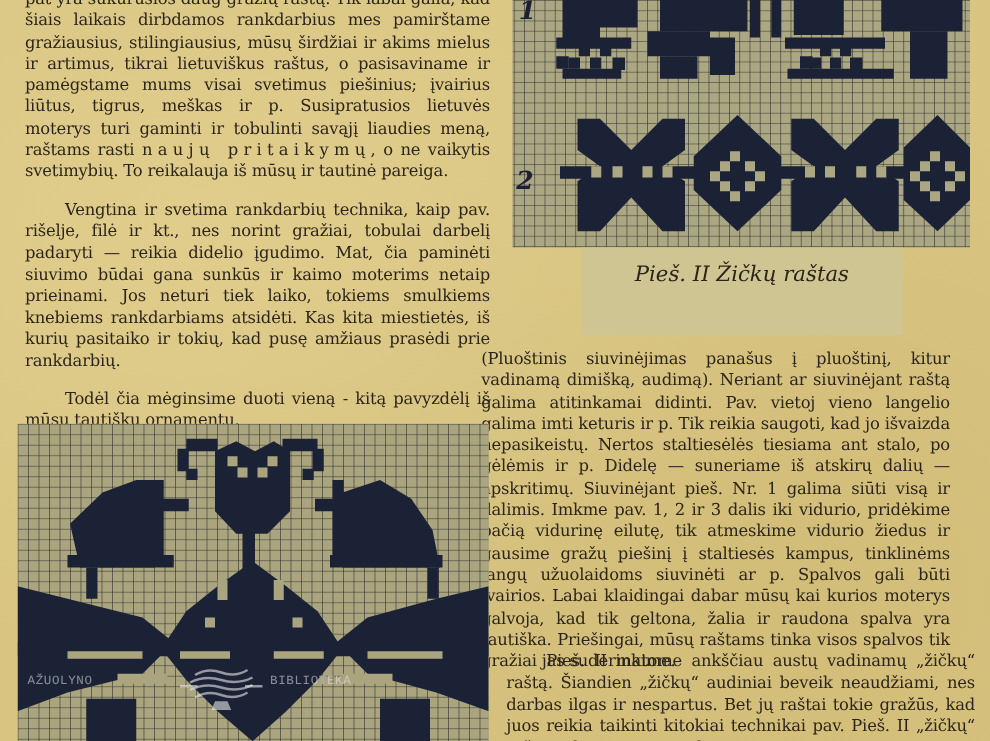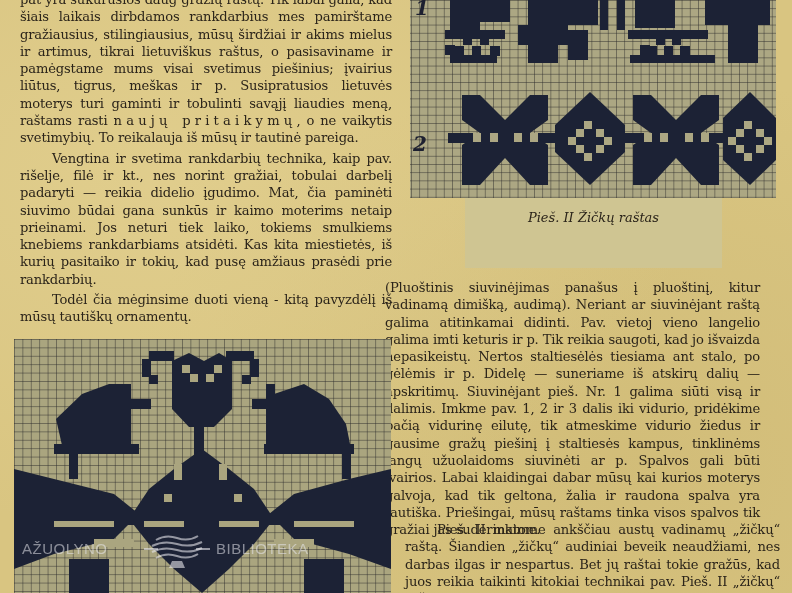--- a/index.html
+++ b/index.html
@@ -27,21 +27,21 @@
       text-align: justify;
       letter-spacing: -0.15px;
     }
     .col-text p {
       margin: 0;
     }
     .col-text p.indent {
       text-indent: 32px;
     }
     .col-text p + p {
-      margin-top: 3px;
+      margin-top: 13px;
     }
     #left-text {
       left: 20px;
       top: -9px;
       width: 372px;
     }
     #right-text {
       left: 385px;
       top: 279px;
       width: 375px;
@@ -85,39 +85,39 @@
       background: #cfc592;
     }
     .caption {
       position: absolute;
       left: 0;
       top: 12px;
       width: 257px;
       text-align: center;
       font-family: "DejaVu Serif", serif;
       font-style: italic;
-      font-size: 13px;
+      font-size: 17px;
       color: #2b241a;
     }
     .fig-num {
       position: absolute;
       font-family: "DejaVu Serif", serif;
       font-style: italic;
       font-weight: bold;
       font-size: 20px;
       color: #1d2030;
     }
     .watermark {
       position: absolute;
       left: 20px;
       top: 538px;
       width: 320px;
       height: 30px;
-      font-family: Liberation Sans, sans-serif;
-      font-size: 15px;
+      font-family: Liberation Mono, monospace;
+      font-size: 10px;
       color: rgba(230,230,235,0.55);
       letter-spacing: 0.5px;
     }
     .watermark .wm-left {
       position: absolute;
       left: 2px;
       top: 2px;
     }
     .watermark .wm-right {
       position: absolute;

